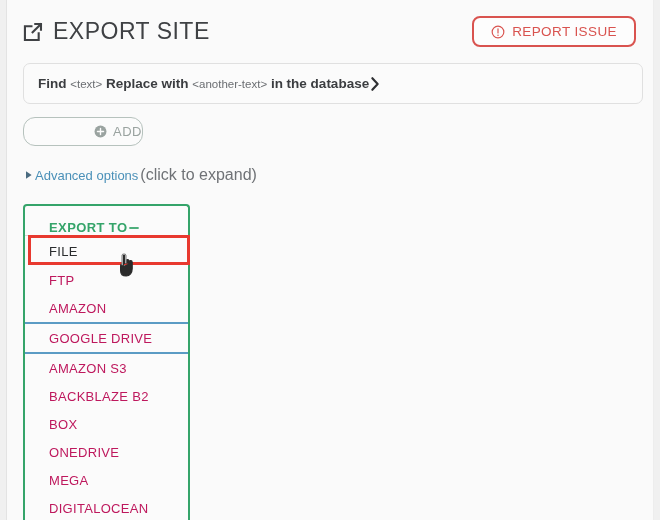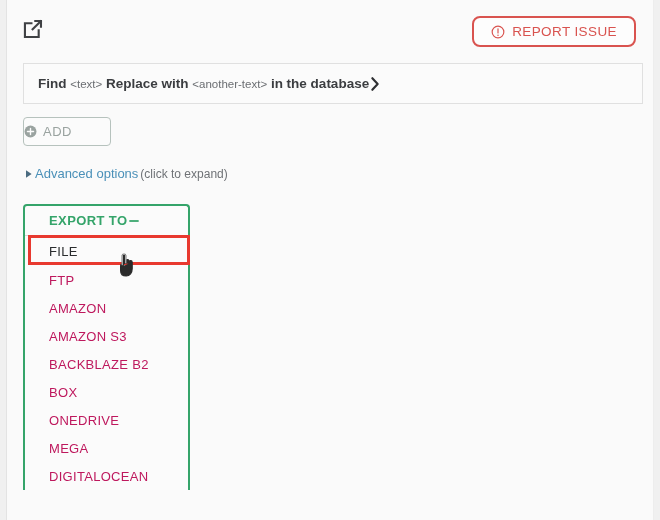--- a/index.html
+++ b/index.html
@@ -84,21 +84,21 @@
 
   
   .find-bar {
     position: absolute;
     left: 23px; top: 63px;
     width: 620px;
     height: 41px;
     box-sizing: border-box;
     background: #fbfbfb;
     border: 1px solid #e0e0e0;
-    border-radius: 0;
+    border-radius: 7px;
     display: flex;
     align-items: center;
     padding: 0 14px;
     cursor: pointer;
   }
   .find-text {
     font-size: 13.5px;
     color: #3b3d40;
     font-weight: bold;
     white-space: nowrap;
@@ -111,31 +111,31 @@
   .chevron-right-icon {
     margin-left: auto;
     width: 12px; height: 16px;
     display: block;
   }
 
   
   .add-button {
     position: absolute;
     left: 23px; top: 117px;
-    width: 88px; height: 29px;
+    width: 120px; height: 29px;
     box-sizing: border-box;
     border: 1px solid #b6c2bd;
-    border-radius: 4px;
+    border-radius: 12px;
     background: #fbfbfb;
     color: #9aa3a0;
     font-size: 13px;
     letter-spacing: 0.5px;
     display: flex;
     align-items: center;
-    justify-content: flex-start;
+    justify-content: flex-end;
     gap: 6px;
     cursor: pointer;
   }
   .plus-icon { width: 13px; height: 13px; display: block; }
 
   
   .advanced {
     position: absolute;
     left: 25px; top: 166px;
     display: flex;
@@ -143,40 +143,40 @@
     gap: 2px;
     white-space: nowrap;
   }
   .tri-icon { width: 8px; height: 10px; display: block; }
   .adv-link {
     font-size: 13px;
     color: #4a90b8;
     cursor: pointer;
   }
   .adv-hint {
-    font-size: 12px;
+    font-size: 16px;
     color: #6f7276;
   }
 
   
   .export-panel {
     position: absolute;
     left: 23px; top: 204px;
     width: 167px;
     box-sizing: border-box;
     border: 2px solid #35a46a;
     border-top-left-radius: 4px;
     border-top-right-radius: 4px;
     border-bottom: none;
     background: #fbfbfb;
   }
   .export-header {
     height: 29px;
     display: flex;
-    align-items: center;
+    align-items: flex-end;
     padding: 0 12px 0 24px;
     border-bottom: 1px solid #d9d9d9;
     cursor: pointer;
   }
   .export-header-label {
     font-size: 13px;
     color: #35a46a;
     font-weight: bold;
     letter-spacing: 0.4px;
   }
@@ -235,20 +235,21 @@
   <div class="header">
 
     <div class="title-wrap">
       <span>
         <svg class="share-icon" viewBox="0 0 24 24" fill="none">
           <path d="M14.5 3.2h6.2v6.2" stroke="#3f4144" stroke-width="2.3" stroke-linecap="square" stroke-linejoin="miter"></path>
           <path d="M11.6 12.4 20.4 3.6" stroke="#3f4144" stroke-width="2.3" stroke-linecap="square"></path>
           <path d="M18.2 13.4v7.3H3.2V5.8h7.1" stroke="#3f4144" stroke-width="2.3" stroke-linecap="square" stroke-linejoin="miter"></path>
         </svg>
       </span>
+      <span class="page-title">EXPORT SITE</span>
     </div>
 
     <div class="report-issue">
       <span>
         <svg class="warn-icon" viewBox="0 0 24 24" fill="none">
           <circle cx="12" cy="12" r="10" stroke="#d9534f" stroke-width="2"></circle>
           <path d="M12 6.6v7.1" stroke="#d9534f" stroke-width="2" stroke-linecap="round"></path>
           <circle cx="12" cy="17.4" r="1.25" fill="#d9534f"></circle>
         </svg>
       </span>
@@ -304,20 +305,23 @@
 
     <div class="export-item selected-file">
       <span>FILE</span>
     </div>
     <div class="export-item">
       <span>FTP</span>
     </div>
     <div class="export-item">
       <span>AMAZON</span>
     </div>
+    <div class="export-item hovered">
+      <span>GOOGLE DRIVE</span>
+    </div>
     <div class="export-item">
       <span>AMAZON S3</span>
     </div>
     <div class="export-item">
       <span>BACKBLAZE B2</span>
     </div>
     <div class="export-item">
       <span>BOX</span>
     </div>
     <div class="export-item">

